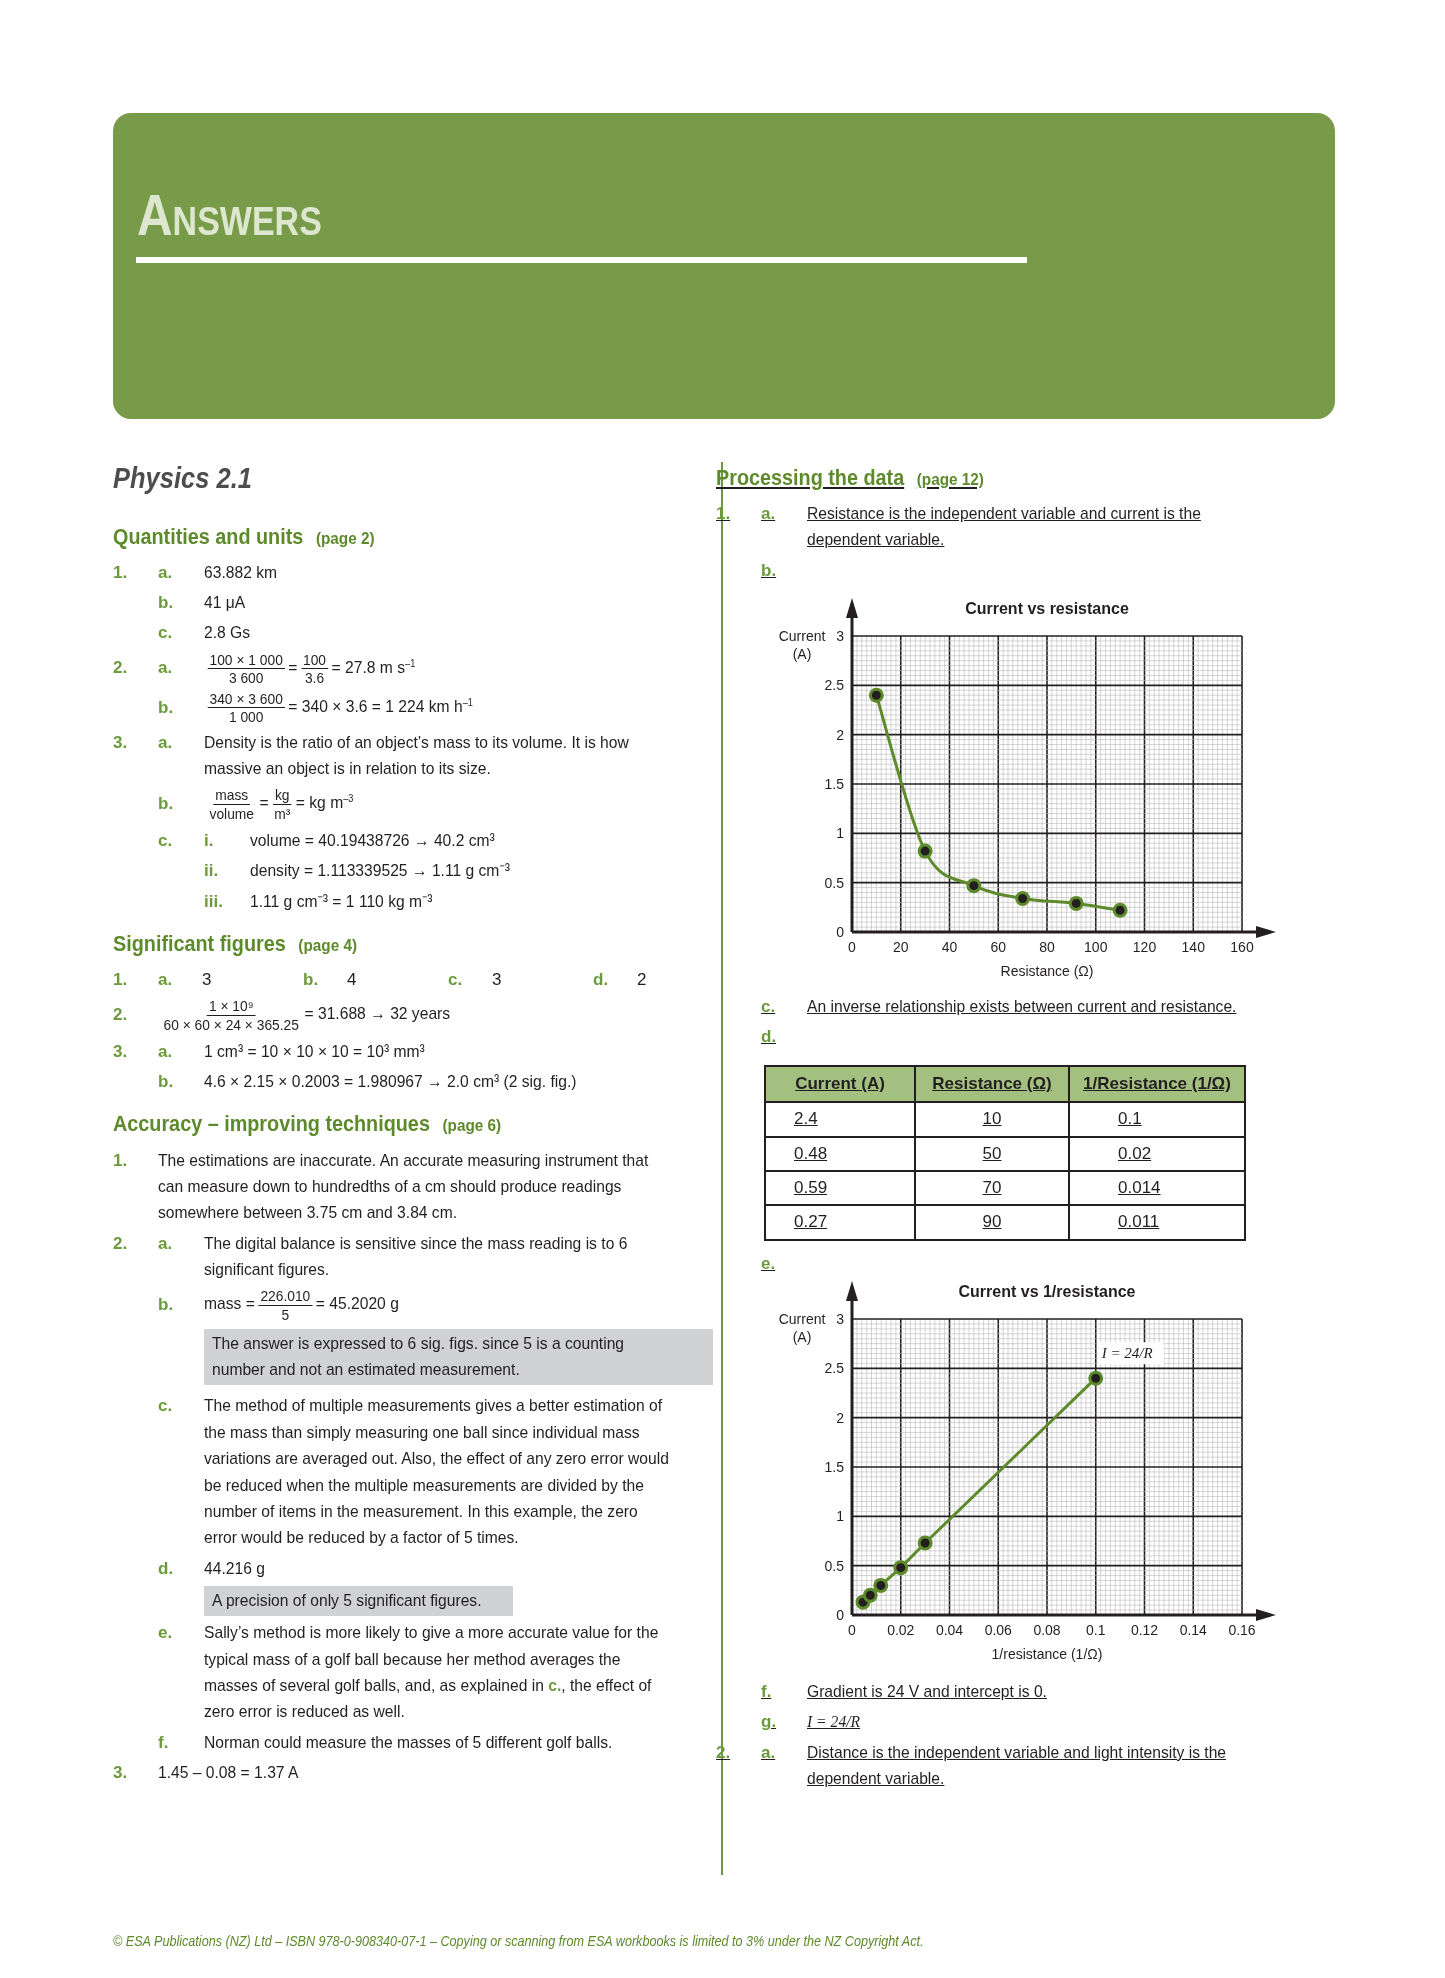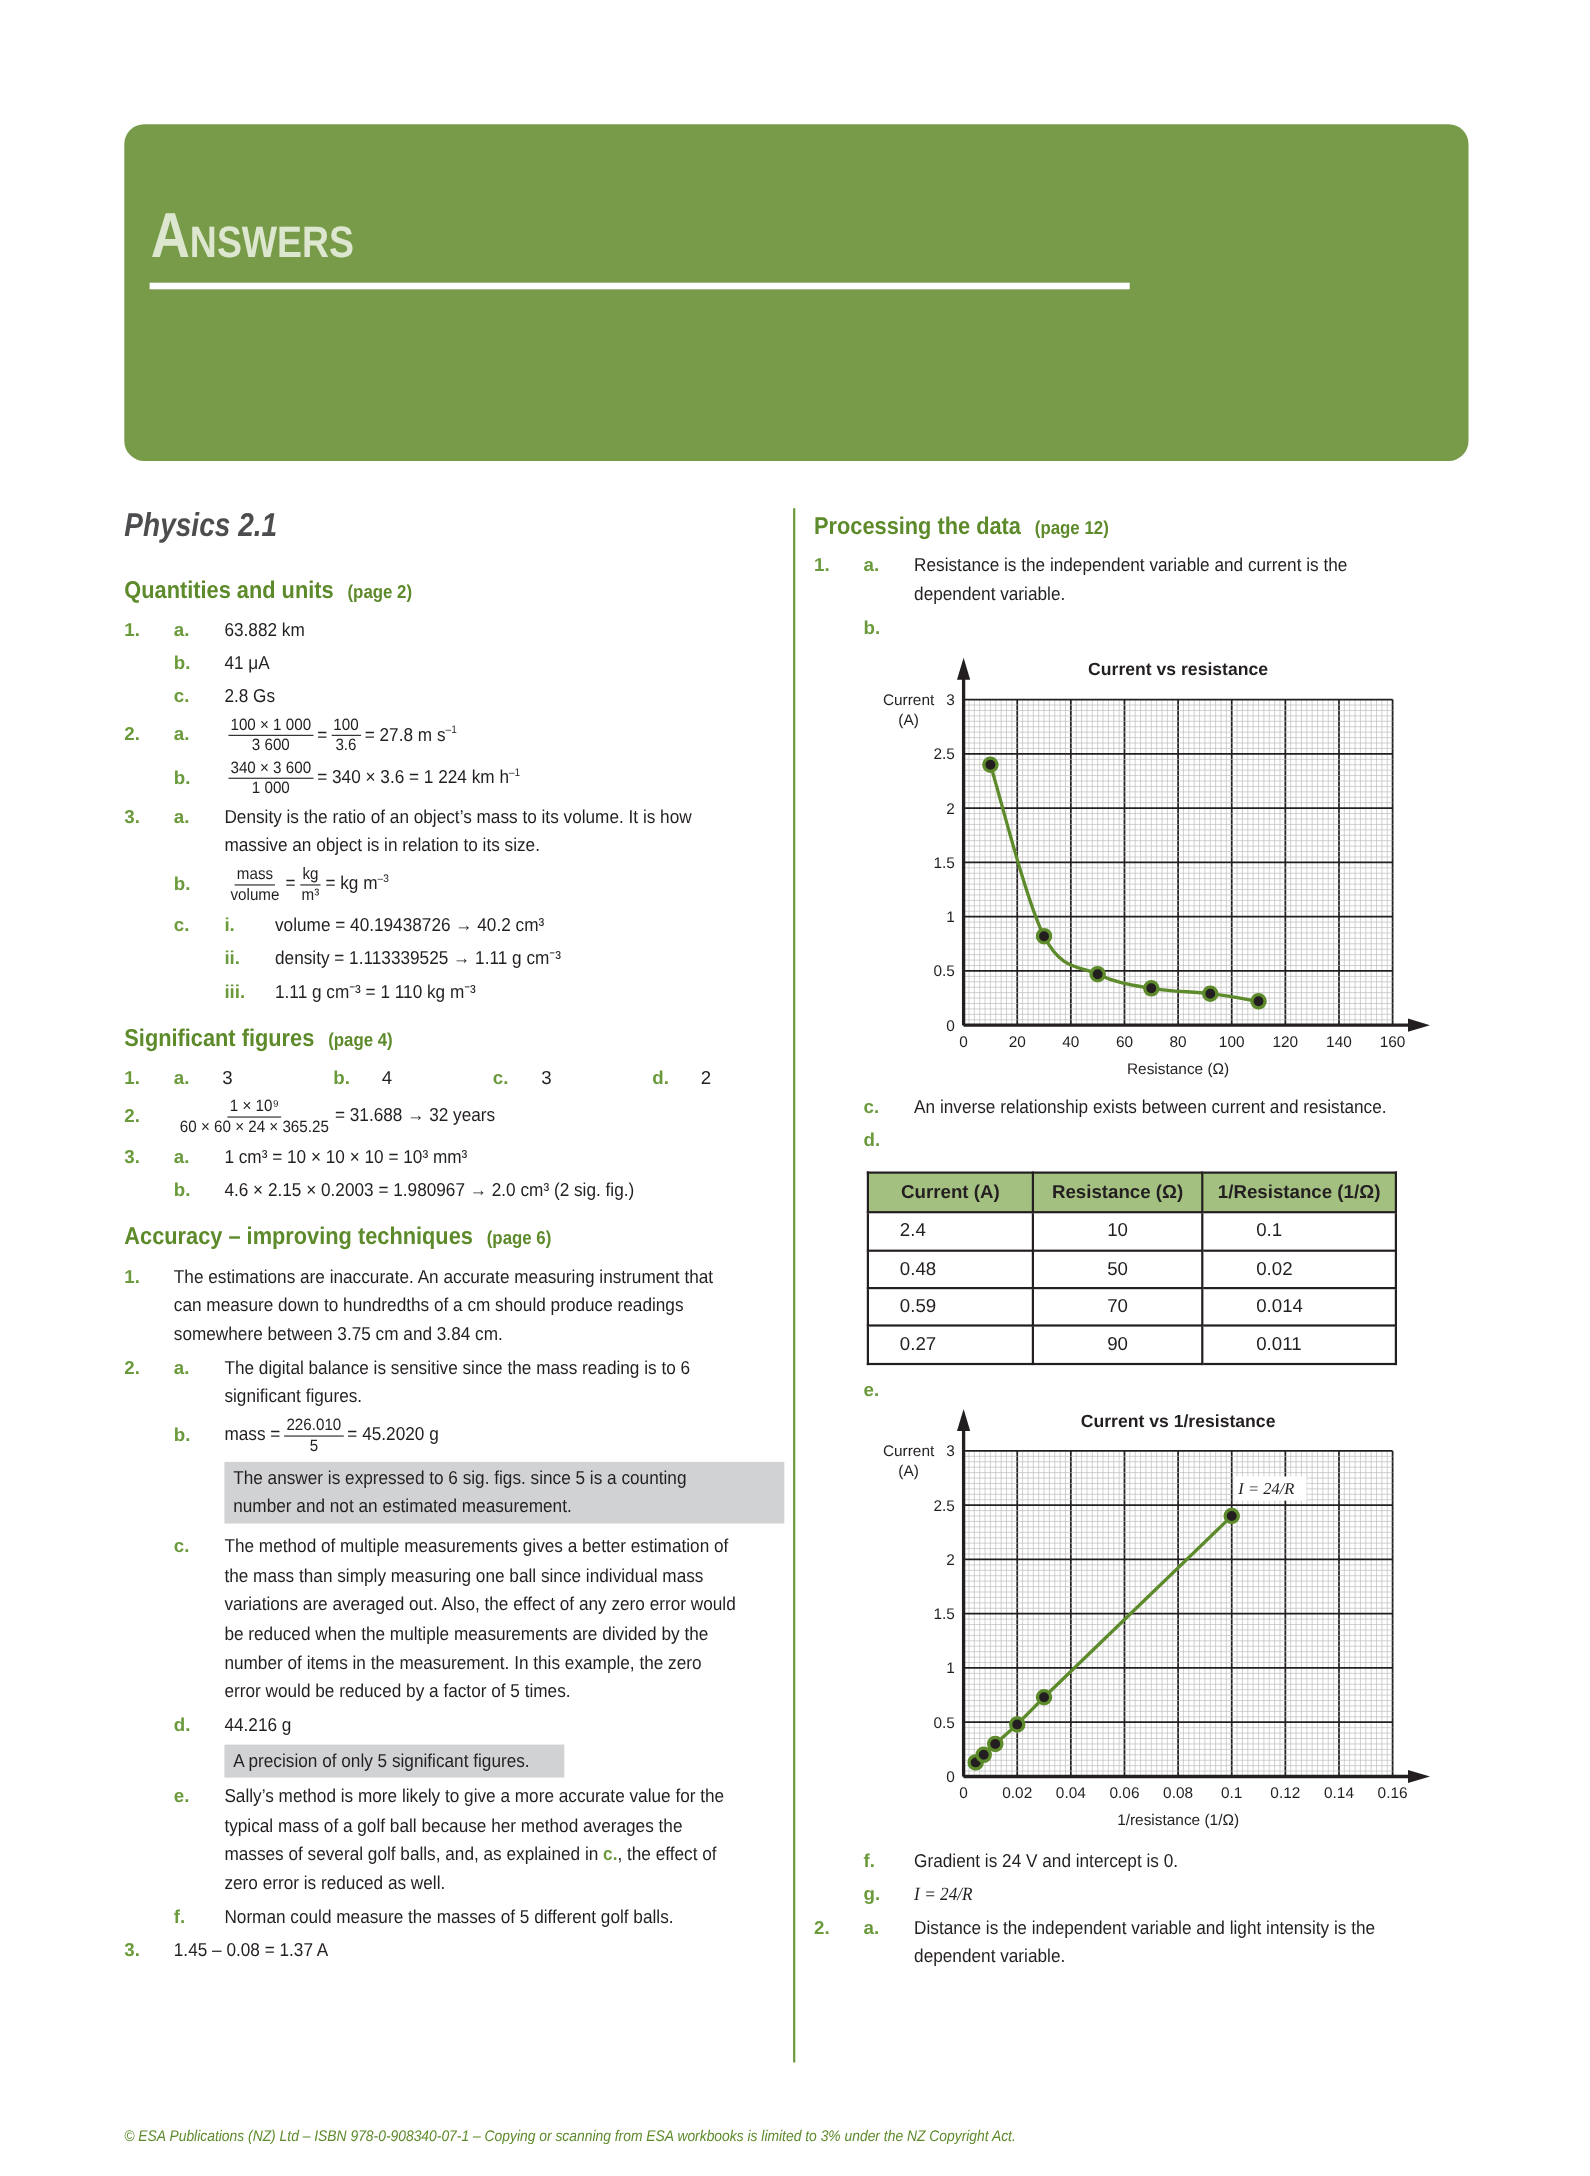--- a/index.html
+++ b/index.html
@@ -8,21 +8,21 @@
 
   .banner { position: absolute; left: 113px; top: 113px; width: 1222px; height: 306px; background: #789b49; border-radius: 18px; }
   .banner-title { position: absolute; left: 24px; top: 68px; font-family: "Liberation Sans", sans-serif; font-weight: bold; color: #dde7cf; font-size: 40px; letter-spacing: 0px; font-variant: small-caps; transform: scaleX(0.85); transform-origin: left; }
   .banner-title .big { font-size: 58px; }
   .banner-rule { position: absolute; left: 23px; top: 144px; width: 891px; height: 6px; background: #ffffff; }
 
   .col-divider { position: absolute; left: 721px; top: 462px; width: 2px; height: 1413px; background: #6b9a3c; }
 
   .col { position: absolute; font-size: 17px; line-height: 1.55; }
   .col-left { left: 113px; top: 455px; width: 600px; }
-  .col-right { left: 740px; top: 455px; width: 600px; }
+  .col-right { left: 716px; top: 455px; width: 600px; text-decoration: underline; }
 
   .subject-title { font-style: italic; font-weight: bold; font-size: 30px; color: #4d4d4f; margin-bottom: 12px; transform: scaleX(0.85); transform-origin: left; display: inline-block; }
   .section-head { color: #5d8a2a; font-weight: bold; font-size: 22px; margin: 6px 0 6px; transform: scaleX(0.9); transform-origin: left; white-space: nowrap; }
   .section-head .page { font-size: 17px; margin-left: 14px; }
 
   .row { position: relative; display: flex; align-items: flex-start; min-height: 26px; margin-bottom: 4px; }
   .num { width: 45px; color: #6b9a3c; font-weight: bold; flex: none; }
   .let { width: 46px; color: #6b9a3c; font-weight: bold; flex: none; }
   .rom { width: 46px; color: #6b9a3c; font-weight: bold; flex: none; }
   .num.gap, .let.gap { visibility: hidden; }

